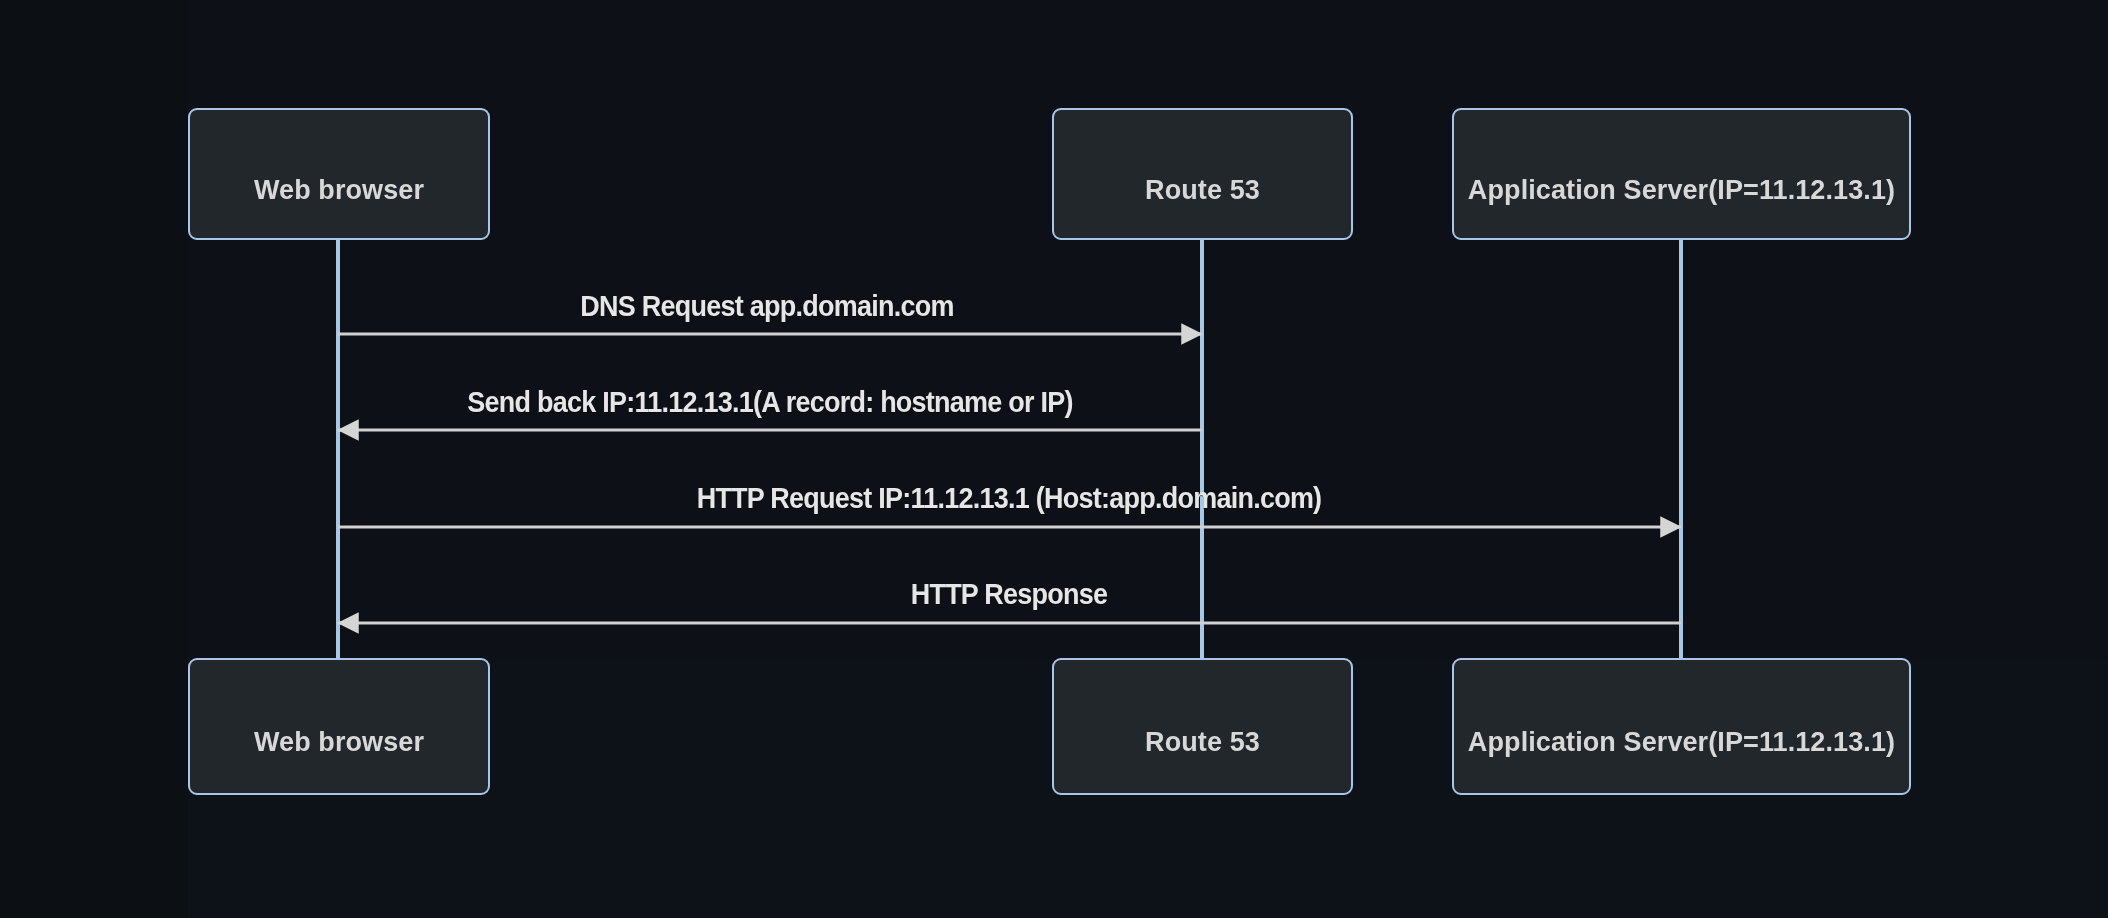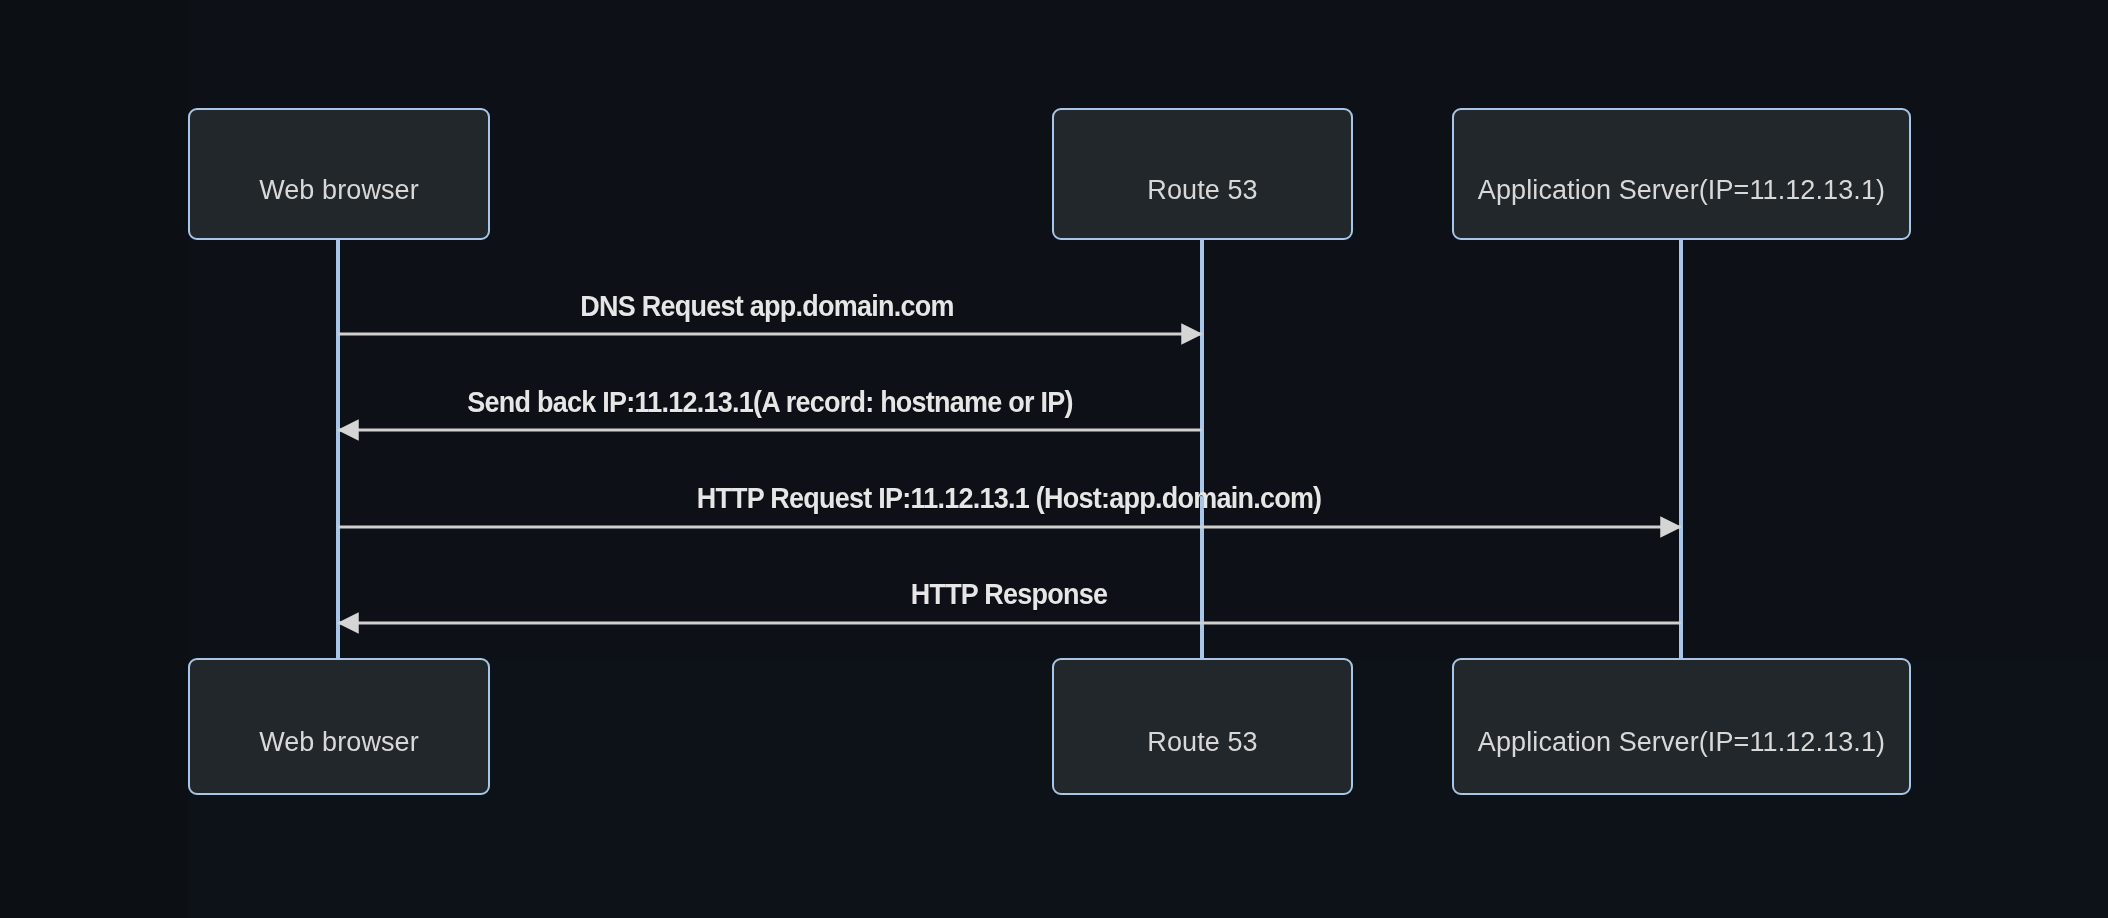--- a/index.html
+++ b/index.html
@@ -49,21 +49,21 @@
     border-radius: 9px;
     display: flex;
     align-items: center;
     justify-content: center;
     z-index: 3;
   }
   .actor-label {
     color: #d8d8d8;
     font-family: "Liberation Sans", sans-serif;
     font-size: 27px;
-    font-weight: 400;
+    font-weight: 700;
     letter-spacing: 0.1px;
     white-space: nowrap;
     margin-top: 32px;
   }
   .msg-label {
     position: absolute;
     z-index: 4;
     color: #e6e6e6;
     font-family: "Liberation Sans", sans-serif;
     font-size: 29px;

